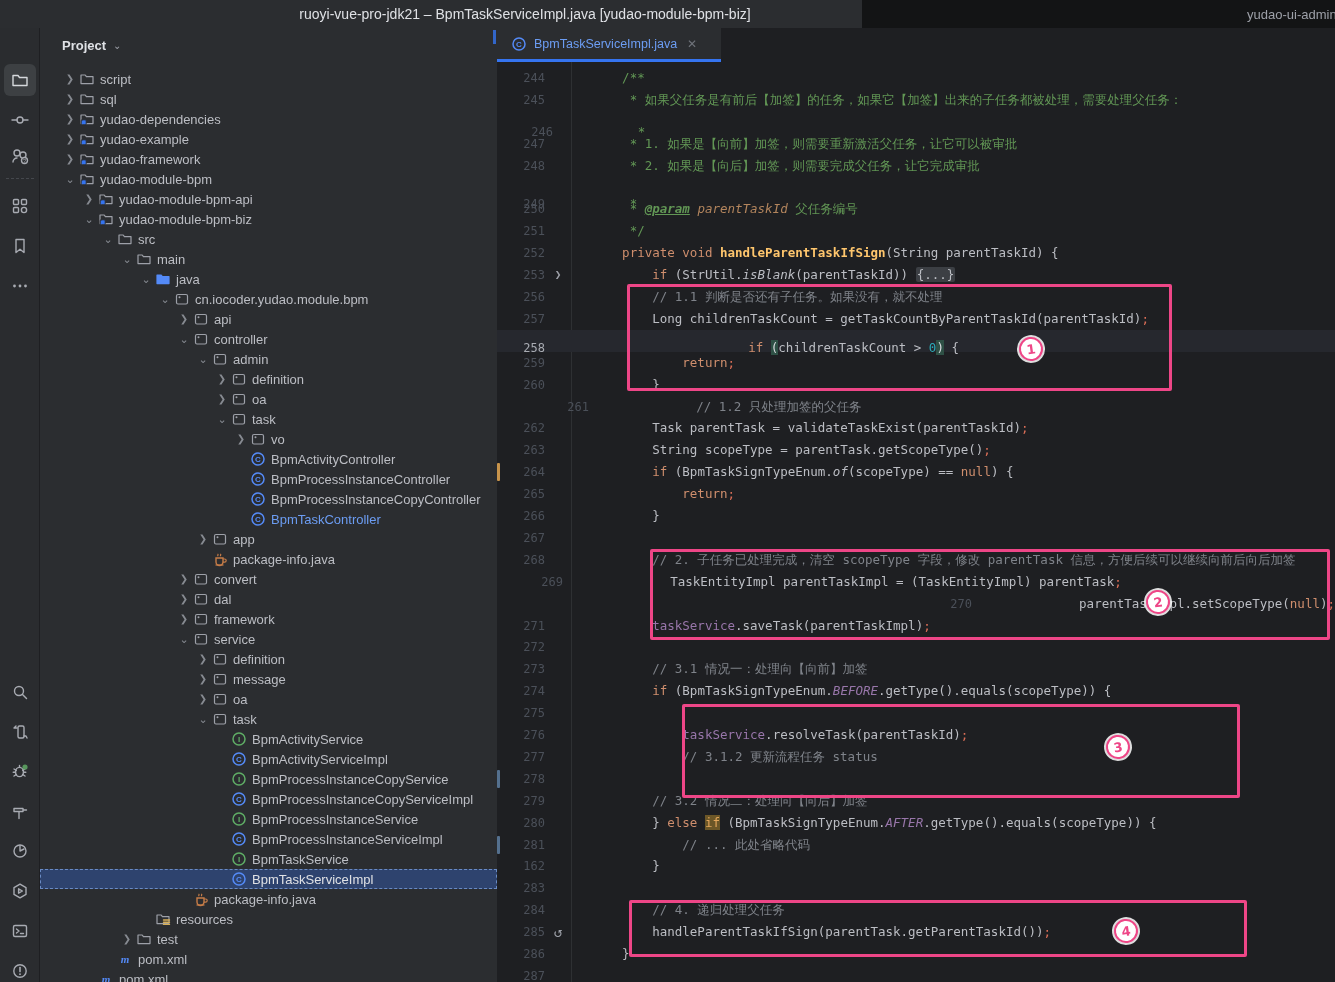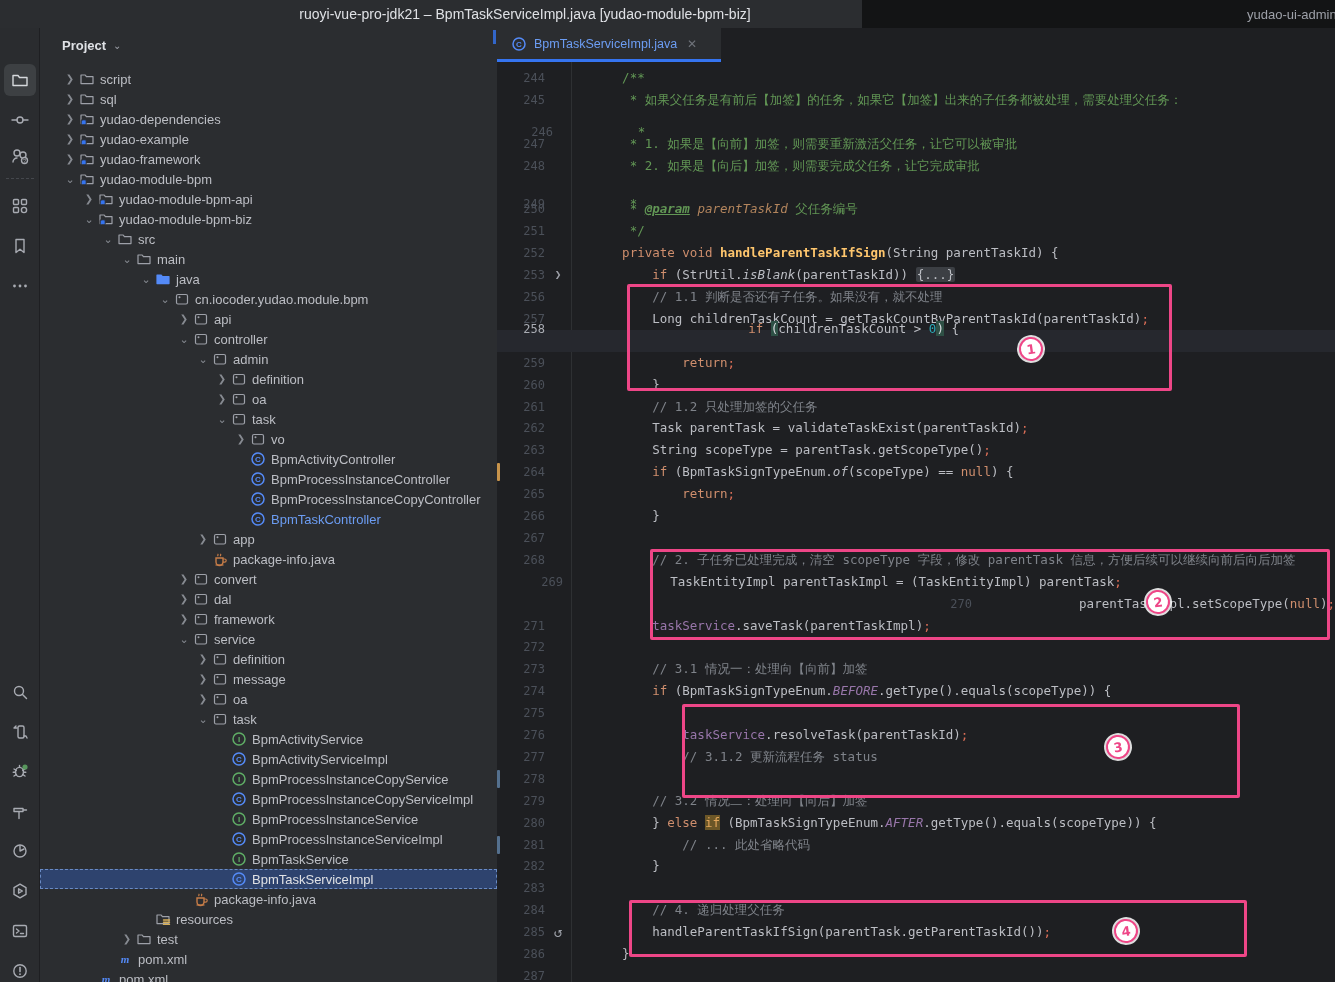--- a/index.html
+++ b/index.html
@@ -689,45 +689,45 @@
         <div class="cline" style="top: 59px; padding-left: 8px;"><span class="lno">246</span><span class="gico"></span><span class="codetxt"><span class="tk-p">     </span><span class="tk-d">*</span></span></div>
         <div class="cline" style="top: 70.7px;"><span class="lno">247</span><span class="gico"></span><span class="codetxt"><span class="tk-p">     </span><span class="tk-d">* 1. 如果是【向前】加签，则需要重新激活父任务，让它可以被审批</span></span></div>
         <div class="cline" style="top: 92.6px;"><span class="lno">248</span><span class="gico"></span><span class="codetxt"><span class="tk-p">     </span><span class="tk-d">* 2. 如果是【向后】加签，则需要完成父任务，让它完成审批</span></span></div>
         <div class="cline" style="top: 131px;"><span class="lno">249</span><span class="gico"></span><span class="codetxt"><span class="tk-p">     </span><span class="tk-d">*</span></span></div>
         <div class="cline" style="top: 136.4px;"><span class="lno">250</span><span class="gico"></span><span class="codetxt"><span class="tk-p">     </span><span class="tk-d">* </span><span class="tk-dt">@param</span><span class="tk-d"> </span><span class="tk-dp">parentTaskId</span><span class="tk-d"> 父任务编号</span></span></div>
         <div class="cline" style="top: 158.3px;"><span class="lno">251</span><span class="gico"></span><span class="codetxt"><span class="tk-p">     </span><span class="tk-d">*/</span></span></div>
         <div class="cline" style="top: 180.2px;"><span class="lno">252</span><span class="gico"></span><span class="codetxt"><span class="tk-p">    </span><span class="tk-k">private</span><span class="tk-p"> </span><span class="tk-k">void</span><span class="tk-p"> </span><span class="tk-m">handleParentTaskIfSign</span><span class="tk-p">(String parentTaskId) {</span></span></div>
         <div class="cline" style="top: 202.1px;"><span class="lno">253</span><span class="gico">❯</span><span class="codetxt"><span class="tk-p">        </span><span class="tk-k">if</span><span class="tk-p"> (StrUtil.</span><span class="tk-i">isBlank</span><span class="tk-p">(parentTaskId)) </span><span class="tk-fold">{...}</span></span></div>
         <div class="cline" style="top: 224px;"><span class="lno">256</span><span class="gico"></span><span class="codetxt"><span class="tk-p">        </span><span class="tk-c">// 1.1 判断是否还有子任务。如果没有，就不处理</span></span></div>
         <div class="cline" style="top: 245.9px;"><span class="lno">257</span><span class="gico"></span><span class="codetxt"><span class="tk-p">        Long childrenTaskCount = getTaskCountByParentTaskId(parentTaskId)</span><span class="tk-sc">;</span></span></div>
-        <div class="cline" style="top: 256px; gap: 48px;"><span class="lno cur">258</span><span class="gico"></span><span class="codetxt"><span class="tk-p">        </span><span class="tk-k">if</span><span class="tk-p"> </span><span class="tk-pb">(</span><span class="tk-p">childrenTaskCount &gt; </span><span class="tk-n">0</span><span class="tk-pb">)</span><span class="tk-p"> {</span></span></div>
+        <div class="cline" style="top: 275px; gap: 48px;"><span class="lno cur">258</span><span class="gico"></span><span class="codetxt"><span class="tk-p">        </span><span class="tk-k">if</span><span class="tk-p"> </span><span class="tk-pb">(</span><span class="tk-p">childrenTaskCount &gt; </span><span class="tk-n">0</span><span class="tk-pb">)</span><span class="tk-p"> {</span></span></div>
         <div class="cline" style="top: 289.7px;"><span class="lno">259</span><span class="gico"></span><span class="codetxt"><span class="tk-p">            </span><span class="tk-k">return</span><span class="tk-sc">;</span></span></div>
         <div class="cline" style="top: 311.6px;"><span class="lno">260</span><span class="gico"></span><span class="codetxt"><span class="tk-p">        }</span></span></div>
-        <div class="cline" style="top: 333.5px;"><span class="lno">261</span><span class="gico"></span><span class="codetxt"><span class="tk-p">        </span><span class="tk-c">// 1.2 只处理加签的父任务</span></span></div>
+        <div class="cline" style="top: 333.5px; padding-left: 44px;"><span class="lno">261</span><span class="gico"></span><span class="codetxt"><span class="tk-p">        </span><span class="tk-c">// 1.2 只处理加签的父任务</span></span></div>
         <div class="cline" style="top: 355.4px;"><span class="lno">262</span><span class="gico"></span><span class="codetxt"><span class="tk-p">        Task parentTask = validateTaskExist(parentTaskId)</span><span class="tk-sc">;</span></span></div>
         <div class="cline" style="top: 377.3px;"><span class="lno">263</span><span class="gico"></span><span class="codetxt"><span class="tk-p">        String scopeType = parentTask.getScopeType()</span><span class="tk-sc">;</span></span></div>
         <div class="cline" style="top: 399.2px;"><span class="lno">264</span><span class="gico"></span><span class="codetxt"><span class="tk-p">        </span><span class="tk-k">if</span><span class="tk-p"> (BpmTaskSignTypeEnum.</span><span class="tk-i">of</span><span class="tk-p">(scopeType) == </span><span class="tk-k">null</span><span class="tk-p">) {</span></span></div>
         <div class="cline" style="top: 421.1px;"><span class="lno">265</span><span class="gico"></span><span class="codetxt"><span class="tk-p">            </span><span class="tk-k">return</span><span class="tk-sc">;</span></span></div>
         <div class="cline" style="top: 443px;"><span class="lno">266</span><span class="gico"></span><span class="codetxt"><span class="tk-p">        }</span></span></div>
         <div class="cline" style="top: 464.9px;"><span class="lno">267</span><span class="gico"></span><span class="codetxt"></span></div>
         <div class="cline" style="top: 486.8px;"><span class="lno">268</span><span class="gico"></span><span class="codetxt"><span class="tk-p">        </span><span class="tk-c">// 2. 子任务已处理完成，清空 scopeType 字段，修改 parentTask 信息，方便后续可以继续向前后向后加签</span></span></div>
         <div class="cline" style="top: 508.7px; padding-left: 18px;"><span class="lno">269</span><span class="gico"></span><span class="codetxt"><span class="tk-p">        TaskEntityImpl parentTaskImpl = (TaskEntityImpl) parentTask</span><span class="tk-sc">;</span></span></div>
         <div class="cline" style="top: 530.6px; justify-content: flex-end;"><span class="lno">270</span><span class="gico"></span><span class="codetxt"><span class="tk-p">        parentTaskImpl.setScopeType(</span><span class="tk-k">null</span><span class="tk-p">)</span><span class="tk-sc">;</span></span></div>
         <div class="cline" style="top: 552.5px;"><span class="lno">271</span><span class="gico"></span><span class="codetxt"><span class="tk-p">        </span><span class="tk-f">taskService</span><span class="tk-p">.saveTask(parentTaskImpl)</span><span class="tk-sc">;</span></span></div>
         <div class="cline" style="top: 574.4px;"><span class="lno">272</span><span class="gico"></span><span class="codetxt"></span></div>
         <div class="cline" style="top: 596.3px;"><span class="lno">273</span><span class="gico"></span><span class="codetxt"><span class="tk-p">        </span><span class="tk-c">// 3.1 情况一：处理向【向前】加签</span></span></div>
         <div class="cline" style="top: 618.2px;"><span class="lno">274</span><span class="gico"></span><span class="codetxt"><span class="tk-p">        </span><span class="tk-k">if</span><span class="tk-p"> (BpmTaskSignTypeEnum.</span><span class="tk-cn">BEFORE</span><span class="tk-p">.getType().equals(scopeType)) {</span></span></div>
         <div class="cline" style="top: 640.1px;"><span class="lno">275</span><span class="gico"></span></div>
         <div class="cline" style="top: 662px;"><span class="lno">276</span><span class="gico"></span><span class="codetxt"><span class="tk-p">            </span><span class="tk-f">taskService</span><span class="tk-p">.resolveTask(parentTaskId)</span><span class="tk-sc">;</span></span></div>
         <div class="cline" style="top: 683.9px;"><span class="lno">277</span><span class="gico"></span><span class="codetxt"><span class="tk-p">            </span><span class="tk-c">// 3.1.2 更新流程任务 status</span></span></div>
         <div class="cline" style="top: 705.8px;"><span class="lno">278</span><span class="gico"></span></div>
         <div class="cline" style="top: 727.7px;"><span class="lno">279</span><span class="gico"></span><span class="codetxt"><span class="tk-p">        </span><span class="tk-c">// 3.2 情况二：处理向【向后】加签</span></span></div>
         <div class="cline" style="top: 749.6px;"><span class="lno">280</span><span class="gico"></span><span class="codetxt"><span class="tk-p">        } </span><span class="tk-k">else</span><span class="tk-p"> </span><span class="tk-hlif">if</span><span class="tk-p"> (BpmTaskSignTypeEnum.</span><span class="tk-cn">AFTER</span><span class="tk-p">.getType().equals(scopeType)) {</span></span></div>
         <div class="cline" style="top: 771.5px;"><span class="lno">281</span><span class="gico"></span><span class="codetxt"><span class="tk-p">            </span><span class="tk-c">// ... 此处省略代码</span></span></div>
-        <div class="cline" style="top: 793.4px;"><span class="lno">282</span><span class="gico"></span><span class="codetxt"><span class="tk-p">        }</span></span></div>
+        <div class="cline" style="top: 793.4px;"><span class="lno">162</span><span class="gico"></span><span class="codetxt"><span class="tk-p">        }</span></span></div>
         <div class="cline" style="top: 815.3px;"><span class="lno">283</span><span class="gico"></span><span class="codetxt"></span></div>
         <div class="cline" style="top: 837.2px;"><span class="lno">284</span><span class="gico"></span><span class="codetxt"><span class="tk-p">        </span><span class="tk-c">// 4. 递归处理父任务</span></span></div>
         <div class="cline" style="top: 859.1px;"><span class="lno">285</span><span class="gico" style="font-size: 14px;">↺</span><span class="codetxt"><span class="tk-p">        handleParentTaskIfSign(parentTask.getParentTaskId())</span><span class="tk-sc">;</span></span></div>
         <div class="cline" style="top: 881px;"><span class="lno">286</span><span class="gico"></span><span class="codetxt"><span class="tk-p">    }</span></span></div>
         <div class="cline" style="top: 902.9px;"><span class="lno">287</span><span class="gico"></span><span class="codetxt"></span></div>
         <div class="gmark" style="top: 401.2px; background: rgb(200, 148, 75);"></div>
         <div class="gmark" style="top: 707.8px; background: rgb(84, 112, 142);"></div>
         <div class="gmark" style="top: 773.5px; background: rgb(84, 112, 142);"></div>
         <div class="ann-box" style="left: 130px; top: 222px; width: 545px; height: 107px; border-color: rgb(238, 70, 135);"></div>
         <div class="ann-box" style="left: 153px; top: 487px; width: 680px; height: 91px; border-color: rgb(238, 70, 135);"></div>

